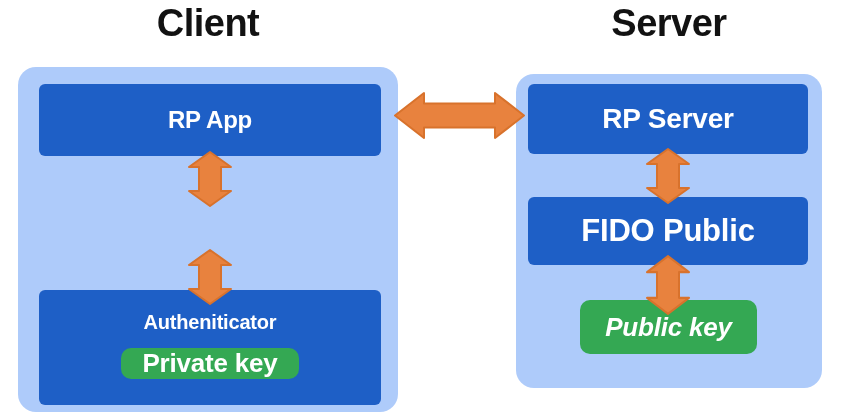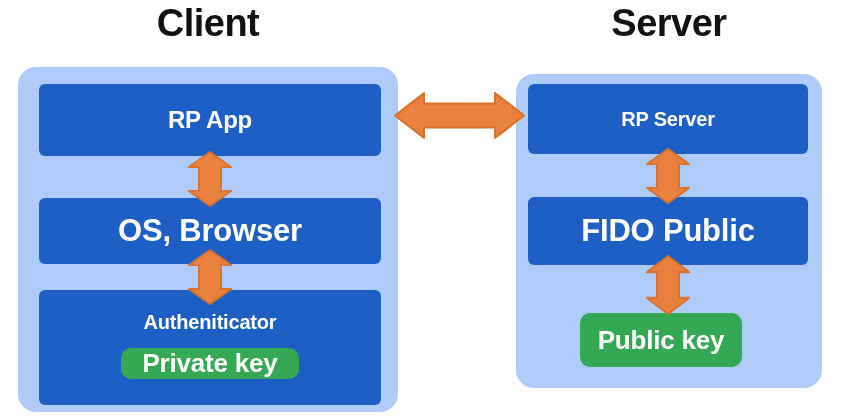--- a/index.html
+++ b/index.html
@@ -27,30 +27,30 @@
     display:flex;flex-direction:column;align-items:center;justify-content:center;
     text-align:center;letter-spacing:-0.2px;
   }
   #rp-app-box{left:39px;top:84px;width:342px;height:72px;}
   #os-browser-box{left:39px;top:198px;width:342px;height:66px;}
   #authenticator-box{left:39px;top:290px;width:342px;height:115px;justify-content:flex-start;padding-top:19px;box-sizing:border-box;}
   #rp-server-box{left:528px;top:84px;width:280px;height:70px;}
   #fido-server-box{left:528px;top:197px;width:280px;height:68px;}
   .label-main{font-size:24px;font-weight:600;line-height:1.15;}
   .label-big{font-size:31px;font-weight:600;}
-  .label-mid{font-size:20px;font-weight:600;text-align:right;}
+  .label-mid{font-size:28px;font-weight:600;text-align:right;}
   .label-sub{font-size:15px;font-weight:400;line-height:1.25;}
   .label-auth{font-size:20px;font-weight:600;line-height:26px;}
   .greenbox{
     background:var(--key_green);border-radius:10px;color:var(--text_white);
     display:flex;align-items:center;justify-content:center;
     font-size:26px;font-weight:600;letter-spacing:-0.2px;
   }
   #private-key-box{margin-top:13px;width:178px;height:31px;}
-  #public-key-box{position:absolute;left:580px;top:313px;width:162px;height:54px;}
+  #public-key-box{position:absolute;left:580px;top:300px;width:177px;height:54px;font-style:italic;}
   .arrow{position:absolute;}
   .arrow polygon{fill:var(--arrow_orange);stroke:var(--arrow_border);stroke-width:2;stroke-linejoin:round;}
   #h-arrow{left:393px;top:91px;}
   #c-arrow-1{left:187px;top:150px;}
   #c-arrow-2{left:187px;top:248px;}
   #s-arrow-1{left:645px;top:147px;}
   #s-arrow-2{left:645px;top:254px;}
 </style>
 </head>
 <body>
@@ -60,23 +60,20 @@
   <div class="title" id="client-title">Client</div>
   <div class="title" id="server-title">Server</div>
 
   <div class="container" id="client-container"></div>
   <div class="container" id="server-container"></div>
 
   <div class="bluebox" id="rp-app-box">
     <div class="label-main">RP App</div>
   </div>
 
-  <div class="bluebox" id="os-browser-box">
-    <div class="label-big">OS, Browser</div>
-  </div>
 
   <div class="bluebox" id="authenticator-box">
     <div class="label-auth">Autheniticator</div>
     <div class="greenbox" id="private-key-box">
       <span>Private key</span>
     </div>
   </div>
 
   <div class="bluebox" id="rp-server-box">
     <div class="label-mid">RP Server</div>

